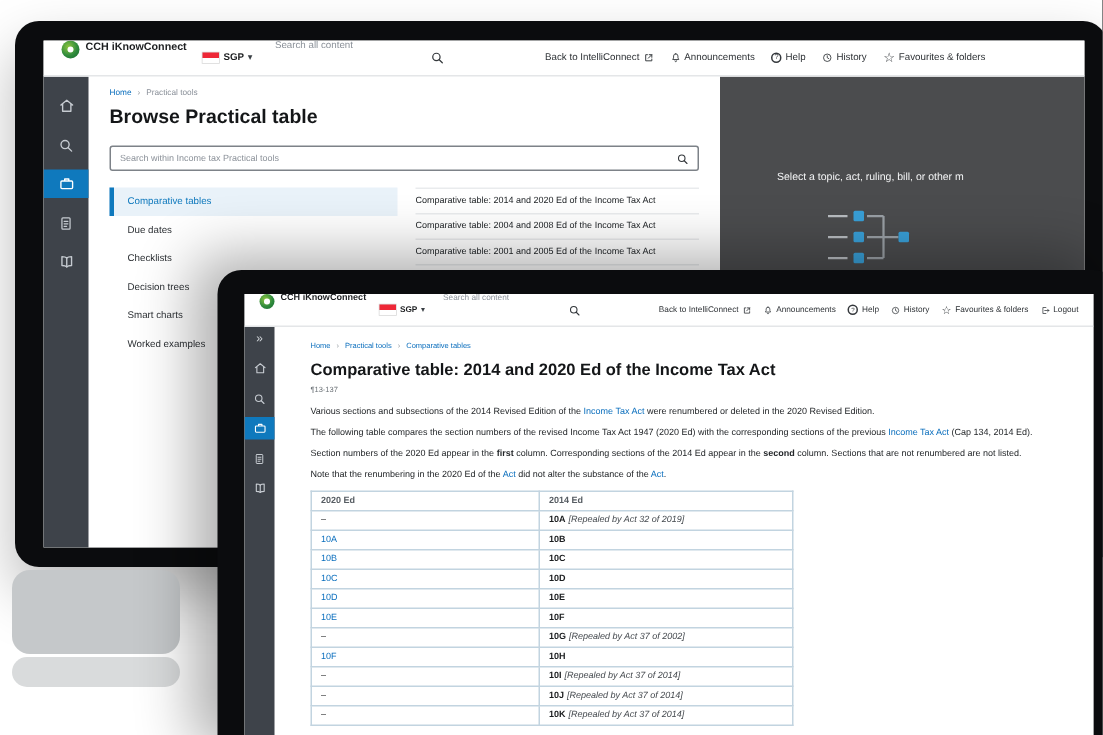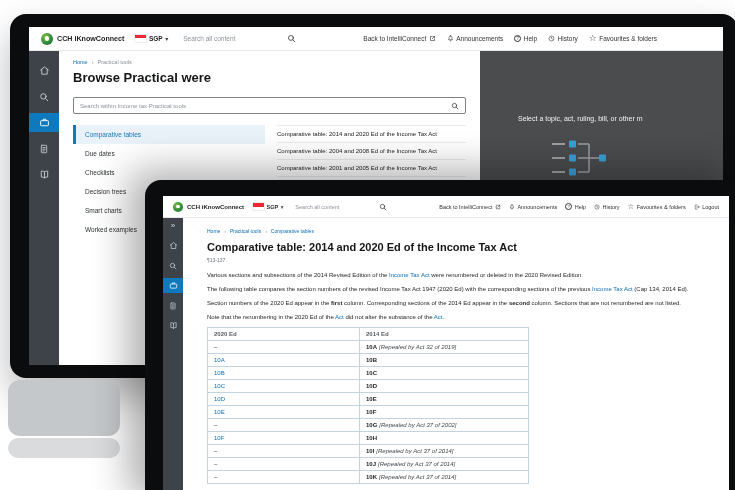--- a/index.html
+++ b/index.html
@@ -8,21 +8,21 @@
   .monitor{position:absolute;background:#0b0c0e;border-radius:16px}
   #back-monitor{left:10px;top:14px;width:728px;height:364px;box-shadow:0 18px 38px rgba(0,0,0,.28)}
   #front-monitor{left:145px;top:180px;width:600px;height:330px;box-shadow:-16px -10px 38px rgba(0,0,0,.32)}
   .screen{position:absolute;background:#fff;overflow:hidden}
   #back-screen{left:19px;top:13px;width:694px;height:338px}
   #front-screen{left:18px;top:16px;width:566px;height:314px}
   #stand-neck{position:absolute;left:8px;top:380px;width:112px;height:56px;background:#c5c8ca;border-radius:12px}
   #stand-base{position:absolute;left:8px;top:438px;width:112px;height:20px;background:#d9dbdc;border-radius:10px}
 
   
-  .app-header{position:absolute;left:0;right:0;top:0;display:flex;align-items:center;background:#fff;border-bottom:1px solid #e4e6e8;white-space:nowrap;z-index:3}
+  .app-header{position:absolute;left:0;right:0;top:0;display:flex;background:#fff;border-bottom:1px solid #e4e6e8;white-space:nowrap;z-index:3}
   #back-screen .app-header{height:24px;padding:0 12px;font-size:6.5px}
   #front-screen .app-header{height:22px;padding:0 10px;font-size:5.5px}
   .logo{position:relative;border-radius:50%;background:radial-gradient(circle at 38% 35%,#8bc53f 0%,#2f8a3d 55%,#176b2c 100%);flex:0 0 auto}
   #back-screen .logo{width:12px;height:12px;margin-right:4px}
   #front-screen .logo{width:10px;height:10px;margin-right:4px}
   .logo::after{content:"";position:absolute;inset:32%;border-radius:50%;background:#fff}
   .brand{font-weight:700;font-size:1.1em;color:#1c1e20}
   .region{display:flex;align-items:center;gap:2.5px;font-weight:700;color:#1c1e20;cursor:pointer}
   #back-screen .region{margin-left:11px}
   #front-screen .region{margin-left:9px}
@@ -182,21 +182,21 @@
           </svg>
         </span>
     </nav>
 
     <main id="back-content">
       <div class="crumbs">
         <a class="crumb-link">Home</a>
         <span class="crumb-sep">›</span>
         <span class="crumb-cur">Practical tools</span>
       </div>
-      <h1 id="back-title">Browse Practical were</h1>
+      <h1 id="back-title">Browse Practical table</h1>
       <div class="filter">
         <input class="filter-input" type="text" placeholder="Search within Income tax Practical tools" style="">
         <span class="hicon">
             <svg width="8" height="8" viewBox="0 0 24 24" fill="none" stroke="currentColor" stroke-width="2.2" stroke-linecap="round">
               <circle cx="10.5" cy="10.5" r="6.5"></circle>
               <path d="M15.5 15.5 21 21"></path>
             </svg>
           </span>
       </div>
       <div class="cols">

